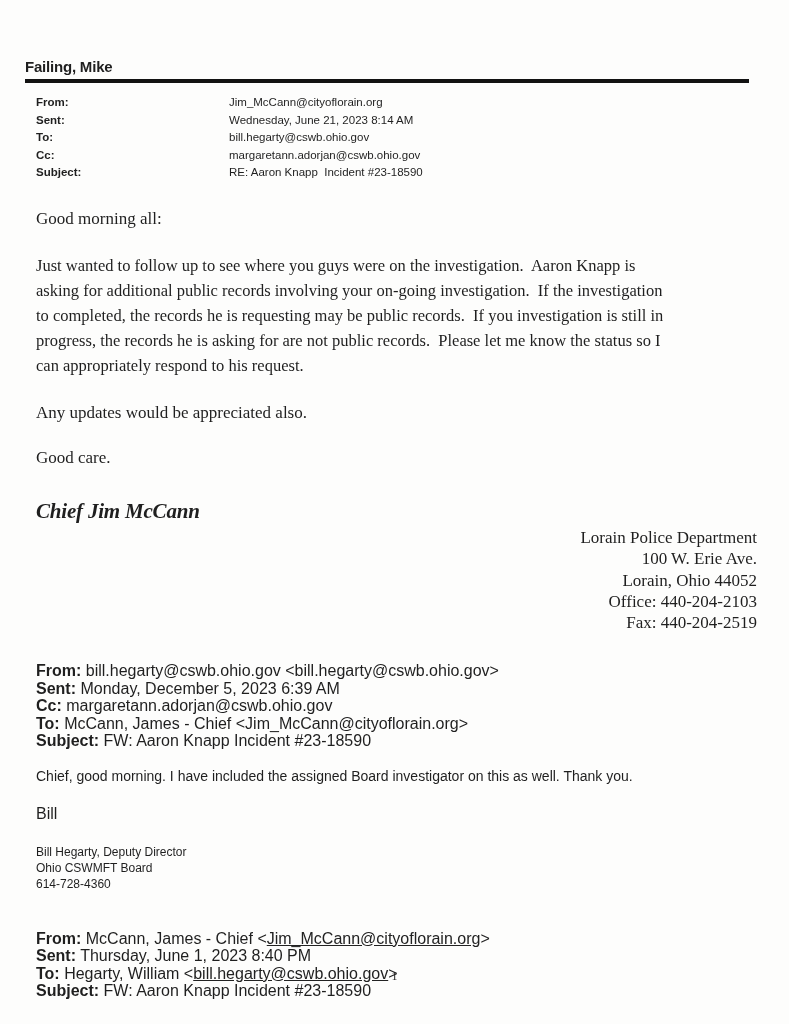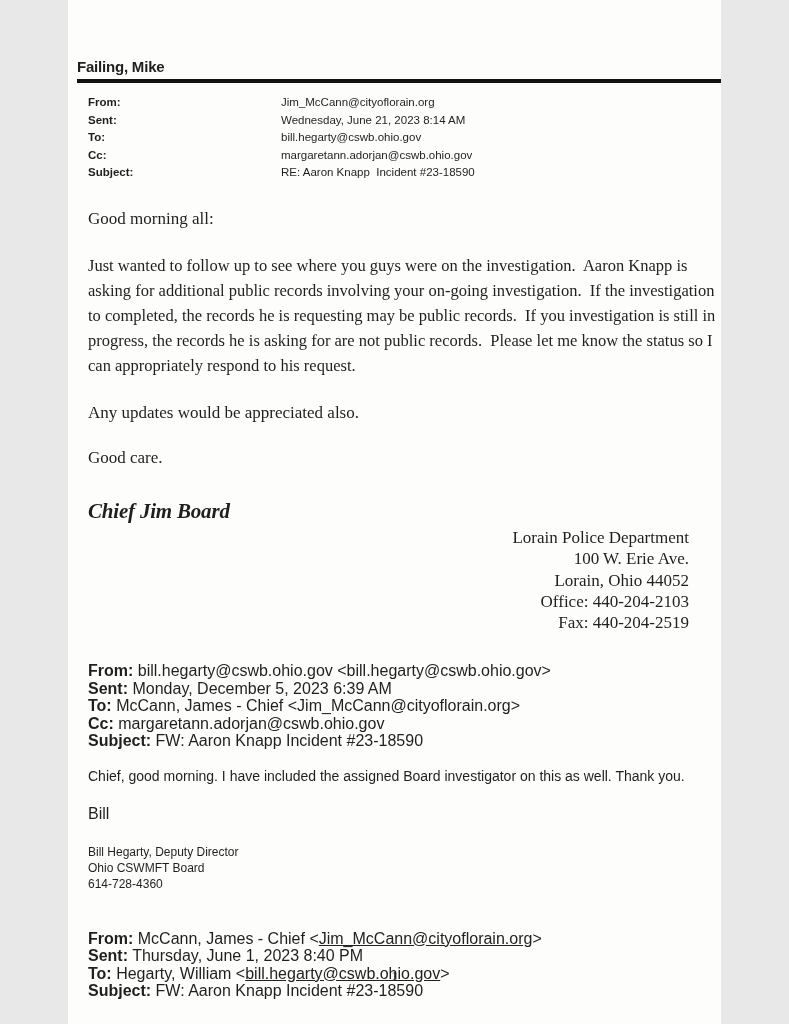--- a/index.html
+++ b/index.html
@@ -1,24 +1,24 @@
 <!DOCTYPE html>
 <html><head>
 <meta charset="utf-8">
 <style>
   html,body { margin:0; padding:0; background:#e8e8e8; }
   .page {
     position: relative;
-    width: 653px; height: 1024px;
+    width: 789px; height: 1024px;
     margin: 0 auto;
     background: #fdfdfc;
     color: #1f1f1f;
     font-family: "Liberation Sans", sans-serif;
     box-sizing: border-box;
-    padding: 58px 32px 0 20px;
+    padding: 58px 32px 0 36px;
     overflow: hidden;
   }
   
   .memo-owner {
     font-size: 15px; font-weight: bold;
     letter-spacing: -0.2px;
     margin-left: -11px;
   }
   .memo-rule {
     height: 4px; background: #121212;
@@ -93,43 +93,43 @@
 
   <div class="serif greeting">Good morning all:</div>
   <div class="serif bodypara">Just wanted to follow up to see where you guys were on the investigation.  Aaron Knapp is
 asking for additional public records involving your on-going investigation.  If the investigation
 to completed, the records he is requesting may be public records.  If you investigation is still in
 progress, the records he is asking for are not public records.  Please let me know the status so I
 can appropriately respond to his request.</div>
   <div class="serif oneline">Any updates would be appreciated also.</div>
   <div class="serif oneline">Good care.</div>
 
-  <div class="serif sig-name">Chief Jim Board</div>
+  <div class="serif sig-name">Chief Jim McCann</div>
   <div class="serif sig-lines">Lorain Police Department
 100 W. Erie Ave.
 Lorain, Ohio 44052
 Office: 440-204-2103
 Fax: 440-204-2519</div>
 
   <div class="fields2 m-top-q2">
     <div>
       <span class="q-lbl">From:</span>
       <span>bill.hegarty@cswb.ohio.gov &lt;bill.hegarty@cswb.ohio.gov&gt;</span>
     </div>
     <div>
       <span class="q-lbl">Sent:</span>
       <span>Monday, December 5, 2023 6:39 AM</span>
     </div>
     <div>
+      <span class="q-lbl">Cc:</span>
+      <span>margaretann.adorjan@cswb.ohio.gov</span>
+    </div>
+    <div>
       <span class="q-lbl">To:</span>
       <span>McCann, James - Chief &lt;Jim_McCann@cityoflorain.org&gt;</span>
-    </div>
-    <div>
-      <span class="q-lbl">Cc:</span>
-      <span>margaretann.adorjan@cswb.ohio.gov</span>
     </div>
     <div>
       <span class="q-lbl">Subject:</span>
       <span>FW: Aaron Knapp Incident #23-18590</span>
     </div>
   </div>
   <div class="q-body">Chief, good morning. I have included the assigned Board investigator on this as well. Thank you.</div>
   <div class="q-signoff">Bill</div>
   <div class="q-sig">Bill Hegarty, Deputy Director
 Ohio CSWMFT Board

